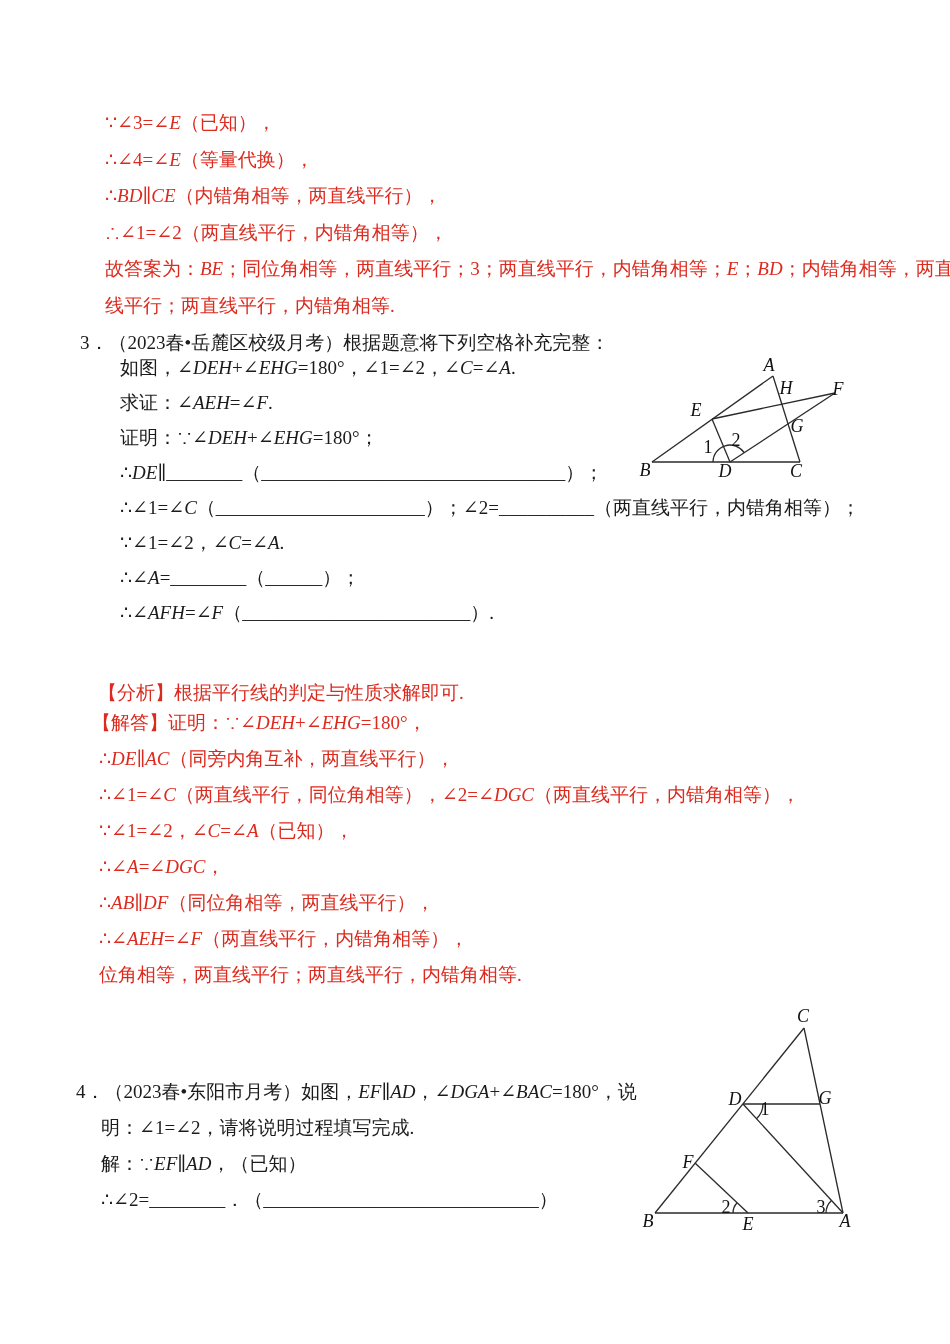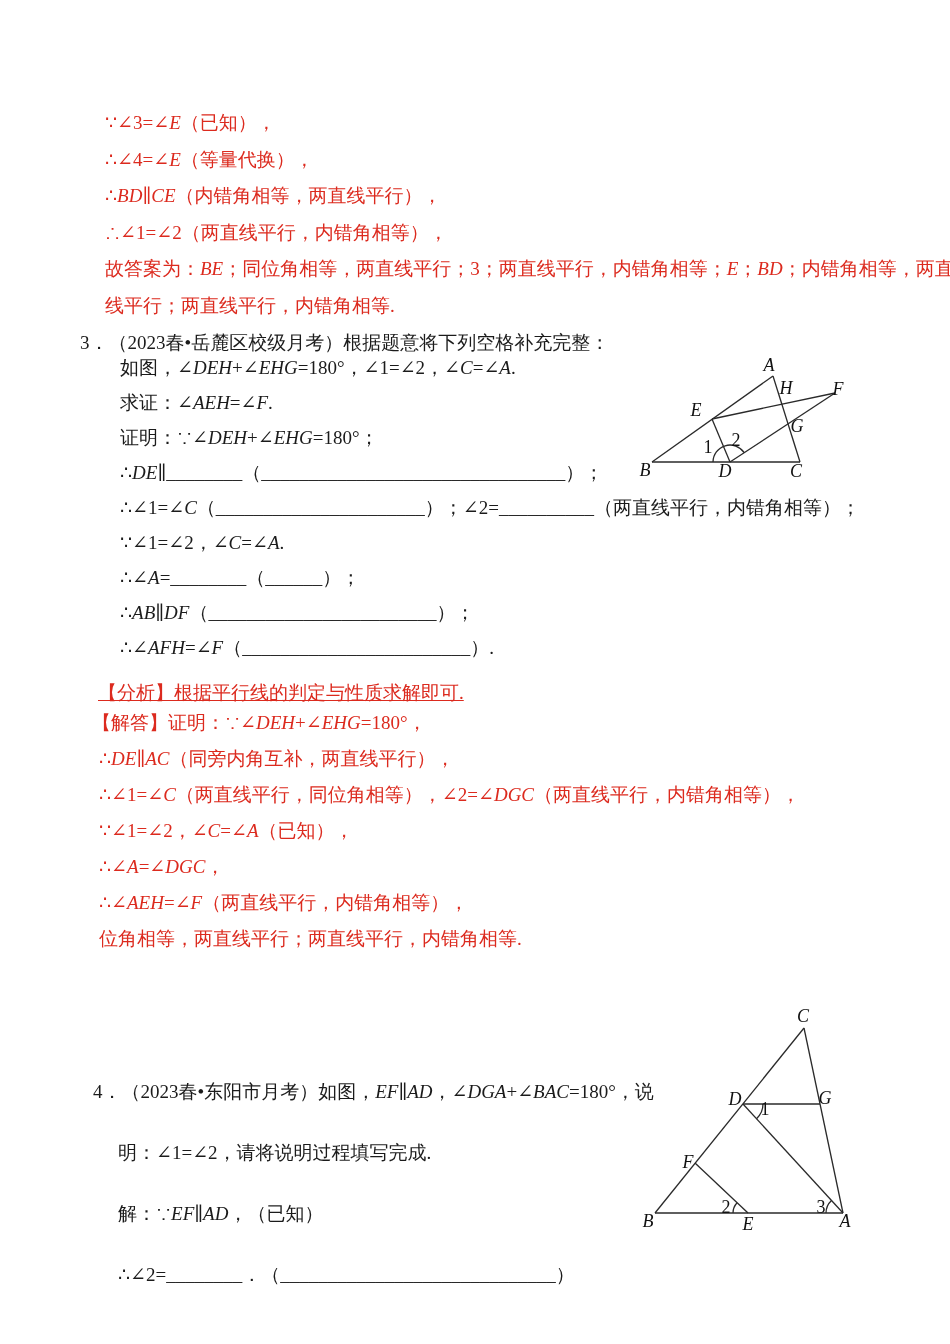--- a/index.html
+++ b/index.html
@@ -12,29 +12,29 @@
     color:#1b1b1b;
     overflow:hidden;
   }
   .block{position:absolute;}
   .line{white-space:nowrap;}
   .red{color:#dc2a1e;}
   .line i{font-style:italic;}
   #prev .line{height:36.5px;line-height:36.5px;}
   #q3-title{left:80px;top:325px;height:35px;line-height:35px;white-space:nowrap;font-family:Liberation Serif, serif;}
   #q3-body .line{height:35px;line-height:35px;}
-  #q3-analysis{left:98px;top:675px;height:35px;line-height:35px;white-space:nowrap;text-decoration:underline;}
+  #q3-analysis{left:98px;top:675px;height:35px;line-height:35px;white-space:nowrap;}
   #q3-solution .line{height:36px;line-height:36px;}
   #q3-solution .line:first-child{margin-left:-7px;}
   #q4 .line{height:36px;line-height:36px;}
-  #q4 .line:nth-child(n+2){padding-left:25px;margin-top:25px;}
+  #q4 .line:nth-child(n+2){padding-left:25px;}
   #prev{left:105px;top:105px;}
   #q3-body{left:120px;top:350px;}
   #q3-solution{left:99px;top:705px;}
-  #q4{left:93px;top:1074px;}
+  #q4{left:76px;top:1074px;}
   #fig3{left:630px;top:352px;}
   #fig4{left:615px;top:1005px;}
   svg{display:block;}
   svg line, svg path{stroke:#2a2a2a;stroke-width:1.3;fill:none;}
   svg text{font-family:"Liberation Serif","DejaVu Serif",serif;font-size:18px;fill:#111;}
 </style>
 </head>
 <body>
 
 <div class="page">
@@ -51,21 +51,20 @@
   <div id="q3-title" class="block">3．（2023春•岳麓区校级月考）根据题意将下列空格补充完整：</div>
 
   <div id="q3-body" class="block">
       <div class="line">如图，∠<i>DEH</i>+∠<i>EHG</i>=180°，∠1=∠2，∠<i>C</i>=∠<i>A</i>.</div>
       <div class="line">求证：∠<i>AEH</i>=∠<i>F</i>.</div>
       <div class="line">证明：∵∠<i>DEH</i>+∠<i>EHG</i>=180°；</div>
       <div class="line">∴<i>DE</i>∥________（________________________________）；</div>
       <div class="line">∴∠1=∠<i>C</i>（______________________）；∠2=__________（两直线平行，内错角相等）；</div>
       <div class="line">∵∠1=∠2，∠<i>C</i>=∠<i>A</i>.</div>
       <div class="line">∴∠<i>A</i>=________（______）；</div>
-      <div class="line">∴<i>AB</i>∥<i>DF</i>（________________________）；</div>
       <div class="line">∴∠<i>AFH</i>=∠<i>F</i>（________________________）.</div>
     </div>
 
   <div id="fig3" class="block">
     <svg width="230" height="132" viewBox="0 0 230 132">
       <g>
         <line x1="22" y1="110" x2="143" y2="24"></line>
         <line x1="22" y1="110" x2="170" y2="110"></line>
         <line x1="143" y1="24" x2="170" y2="110"></line>
         <line x1="82" y1="67" x2="205" y2="41"></line>
@@ -89,20 +88,21 @@
   </div>
 
   <div id="q3-analysis" class="block red">【分析】根据平行线的判定与性质求解即可.</div>
 
   <div id="q3-solution" class="block red">
       <div class="line">【解答】证明：∵∠<i>DEH</i>+∠<i>EHG</i>=180°，</div>
       <div class="line">∴<i>DE</i>∥<i>AC</i>（同旁内角互补，两直线平行），</div>
       <div class="line">∴∠1=∠<i>C</i>（两直线平行，同位角相等），∠2=∠<i>DGC</i>（两直线平行，内错角相等），</div>
       <div class="line">∵∠1=∠2，∠<i>C</i>=∠<i>A</i>（已知），</div>
       <div class="line">∴∠<i>A</i>=∠<i>DGC</i>，</div>
+      <div class="line">∴<i>AB</i>∥<i>DF</i>（同位角相等，两直线平行），</div>
       <div class="line">∴∠<i>AEH</i>=∠<i>F</i>（两直线平行，内错角相等），</div>
       <div class="line">位角相等，两直线平行；两直线平行，内错角相等.</div>
     </div>
 
   <div id="q4" class="block">
       <div class="line">4．（2023春•东阳市月考）如图，<i>EF</i>∥<i>AD</i>，∠<i>DGA</i>+∠<i>BAC</i>=180°，说</div>
       <div class="line">明：∠1=∠2，请将说明过程填写完成.</div>
       <div class="line">解：∵<i>EF</i>∥<i>AD</i>，（已知）</div>
       <div class="line">∴∠2=________．（_____________________________）</div>
     </div>

